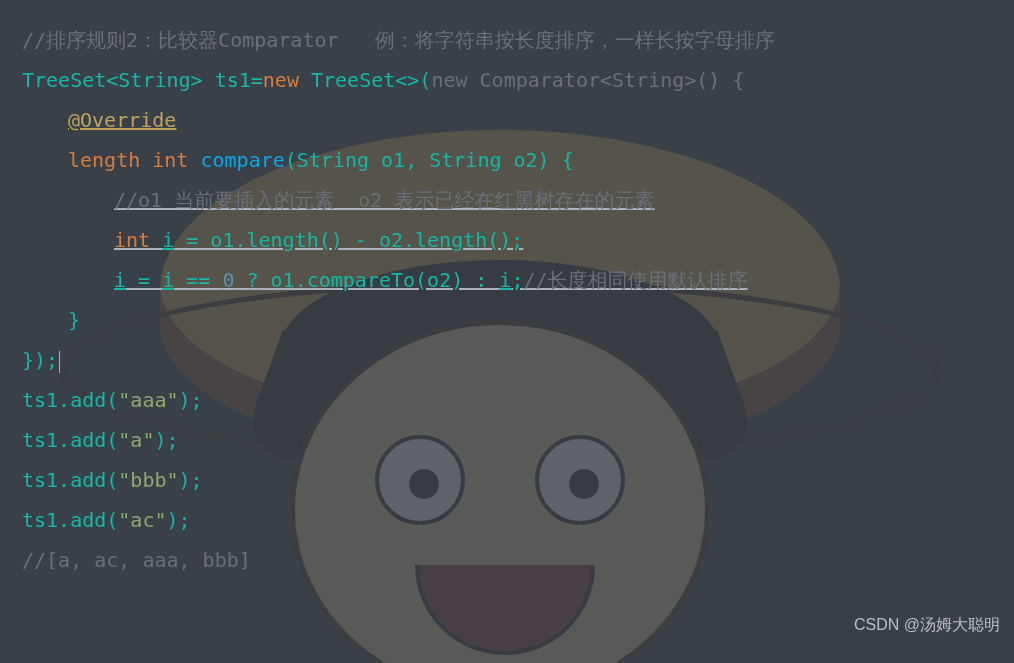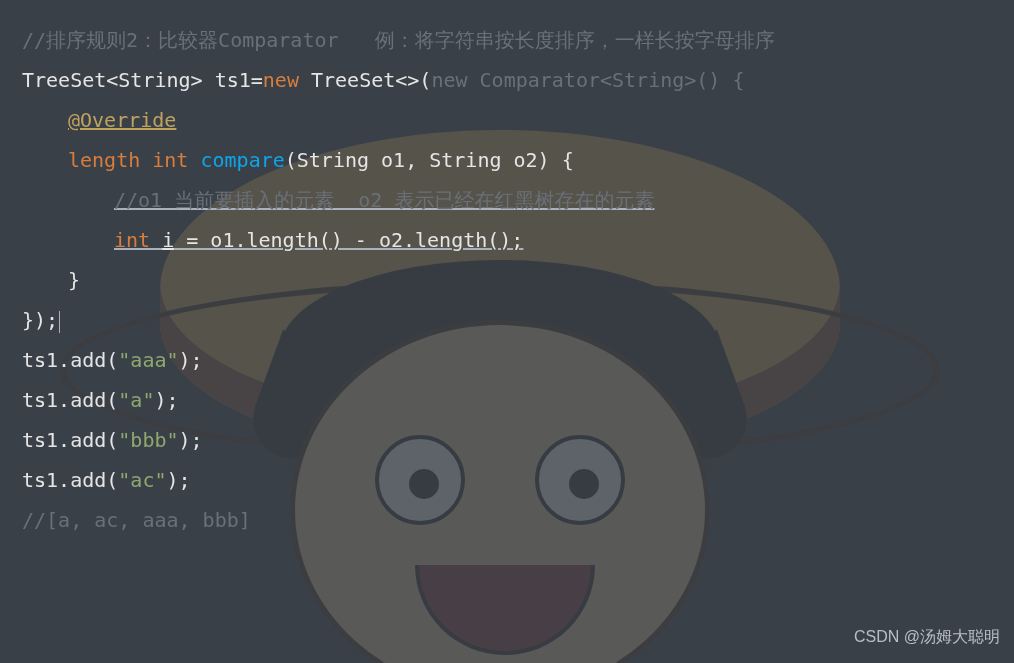--- a/index.html
+++ b/index.html
@@ -112,38 +112,38 @@
       z-index: 2;
     }
     .code-line {
       white-space: pre;
       color: #aab1bd;
     }
     .indent1 { padding-left: 46px; }
     .indent2 { padding-left: 92px; text-decoration: underline; }
     .comment { color: #6a7079; }
     .keyword { color: #d87d3b; }
-    .type { color: #e5e5e5; }
+    .type { color: #14b8a6; }
     .annotation { color: #c0a25f; text-decoration: underline; }
     .method { color: #0ea5e9; }
     .string { color: #8fa86e; }
     .number { color: #5396b0; }
     .underline { text-decoration: underline; }
     .static-field { font-style: italic; color: #b892c2; }
     .cursor {
       display: inline-block;
       width: 1px;
       height: 22px;
       background: #aab1bd;
       vertical-align: middle;
       margin-left: 1px;
     }
     .watermark {
       position: absolute;
-      bottom: 6px;
+      bottom: 18px;
       right: 14px;
       color: #b8bec8;
       font-size: 16px;
       font-family: sans-serif;
       z-index: 5;
     }
   </style>
 </head>
 <body>
 
@@ -158,20 +158,21 @@
   </div>
 </div>
 
 <div class="code-area">
   <div class="code-line"><span class="comment">//排序规则2：比较器Comparator   例：将字符串按长度排序，一样长按字母排序</span></div>
   <div class="code-line"><span class="type">TreeSet&lt;String&gt; ts1=</span><span class="keyword">new</span><span class="type"> TreeSet&lt;&gt;(</span><span class="comment">new</span><span class="comment"> Comparator&lt;String&gt;() {</span></div>
   <div class="code-line indent1"><span class="annotation">@Override</span></div>
   <div class="code-line indent1"><span class="keyword">length</span><span class="keyword"> int</span><span class="method"> compare</span><span class="type">(String o1, String o2) {</span></div>
   <div class="code-line indent2"><span class="comment">//o1 当前要插入的元素  o2 表示已经在红黑树存在的元素</span></div>
   <div class="code-line indent2"><span class="keyword">int </span><span class="type underline">i</span><span class="type"> = o1.length() - o2.length();</span></div>
+  <div class="code-line indent2"><span class="type underline">i</span><span class="type"> = </span><span class="type underline">i</span><span class="type"> == </span><span class="number">0</span><span class="type"> ? o1.compareTo(o2) : </span><span class="type underline">i</span><span class="type">;</span><span class="comment">//长度相同使用默认排序</span></div>
   <div class="code-line indent1"><span class="type">}</span></div>
   <div class="code-line"><span class="type">});</span><span class="cursor"></span></div>
   <div class="code-line"><span class="type">ts1.add(</span><span class="string">"aaa"</span><span class="type">);</span></div>
   <div class="code-line"><span class="type">ts1.add(</span><span class="string">"a"</span><span class="type">);</span></div>
   <div class="code-line"><span class="type">ts1.add(</span><span class="string">"bbb"</span><span class="type">);</span></div>
   <div class="code-line"><span class="type">ts1.add(</span><span class="string">"ac"</span><span class="type">);</span></div>
   <div class="code-line"><span class="comment">//[a, ac, aaa, bbb]</span></div>
 </div>
 
 <div class="watermark">CSDN @汤姆大聪明</div>

